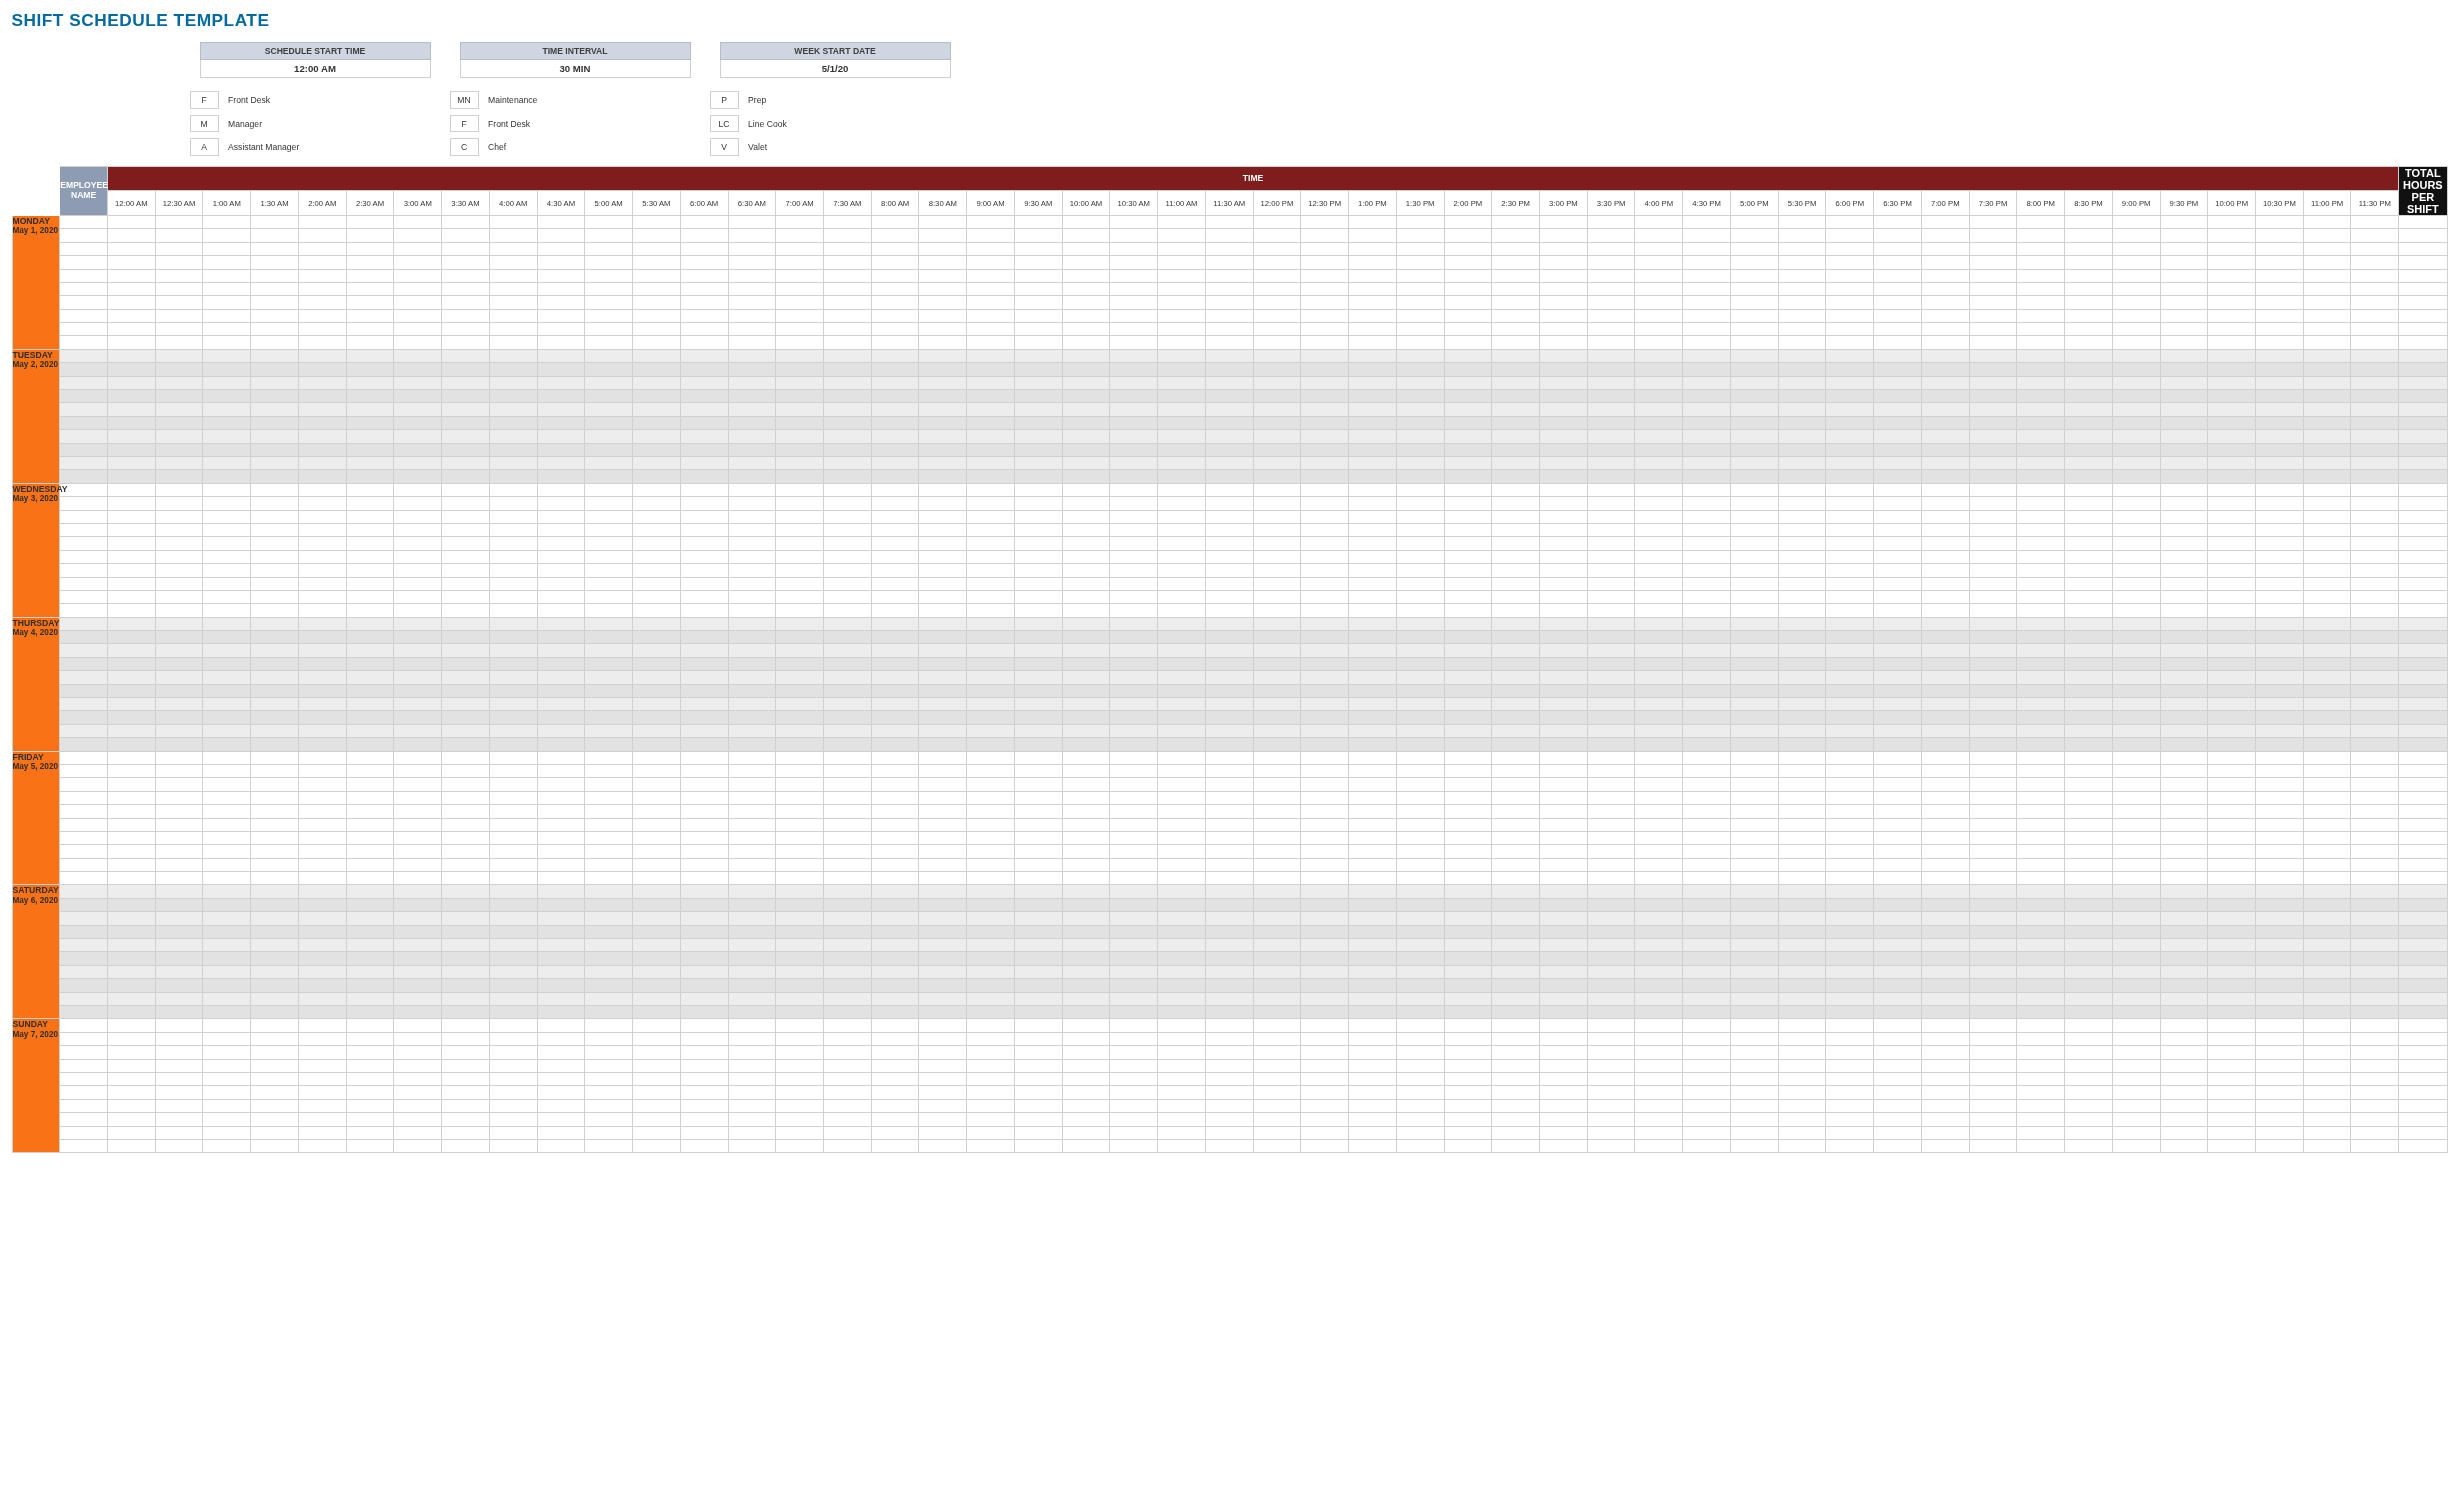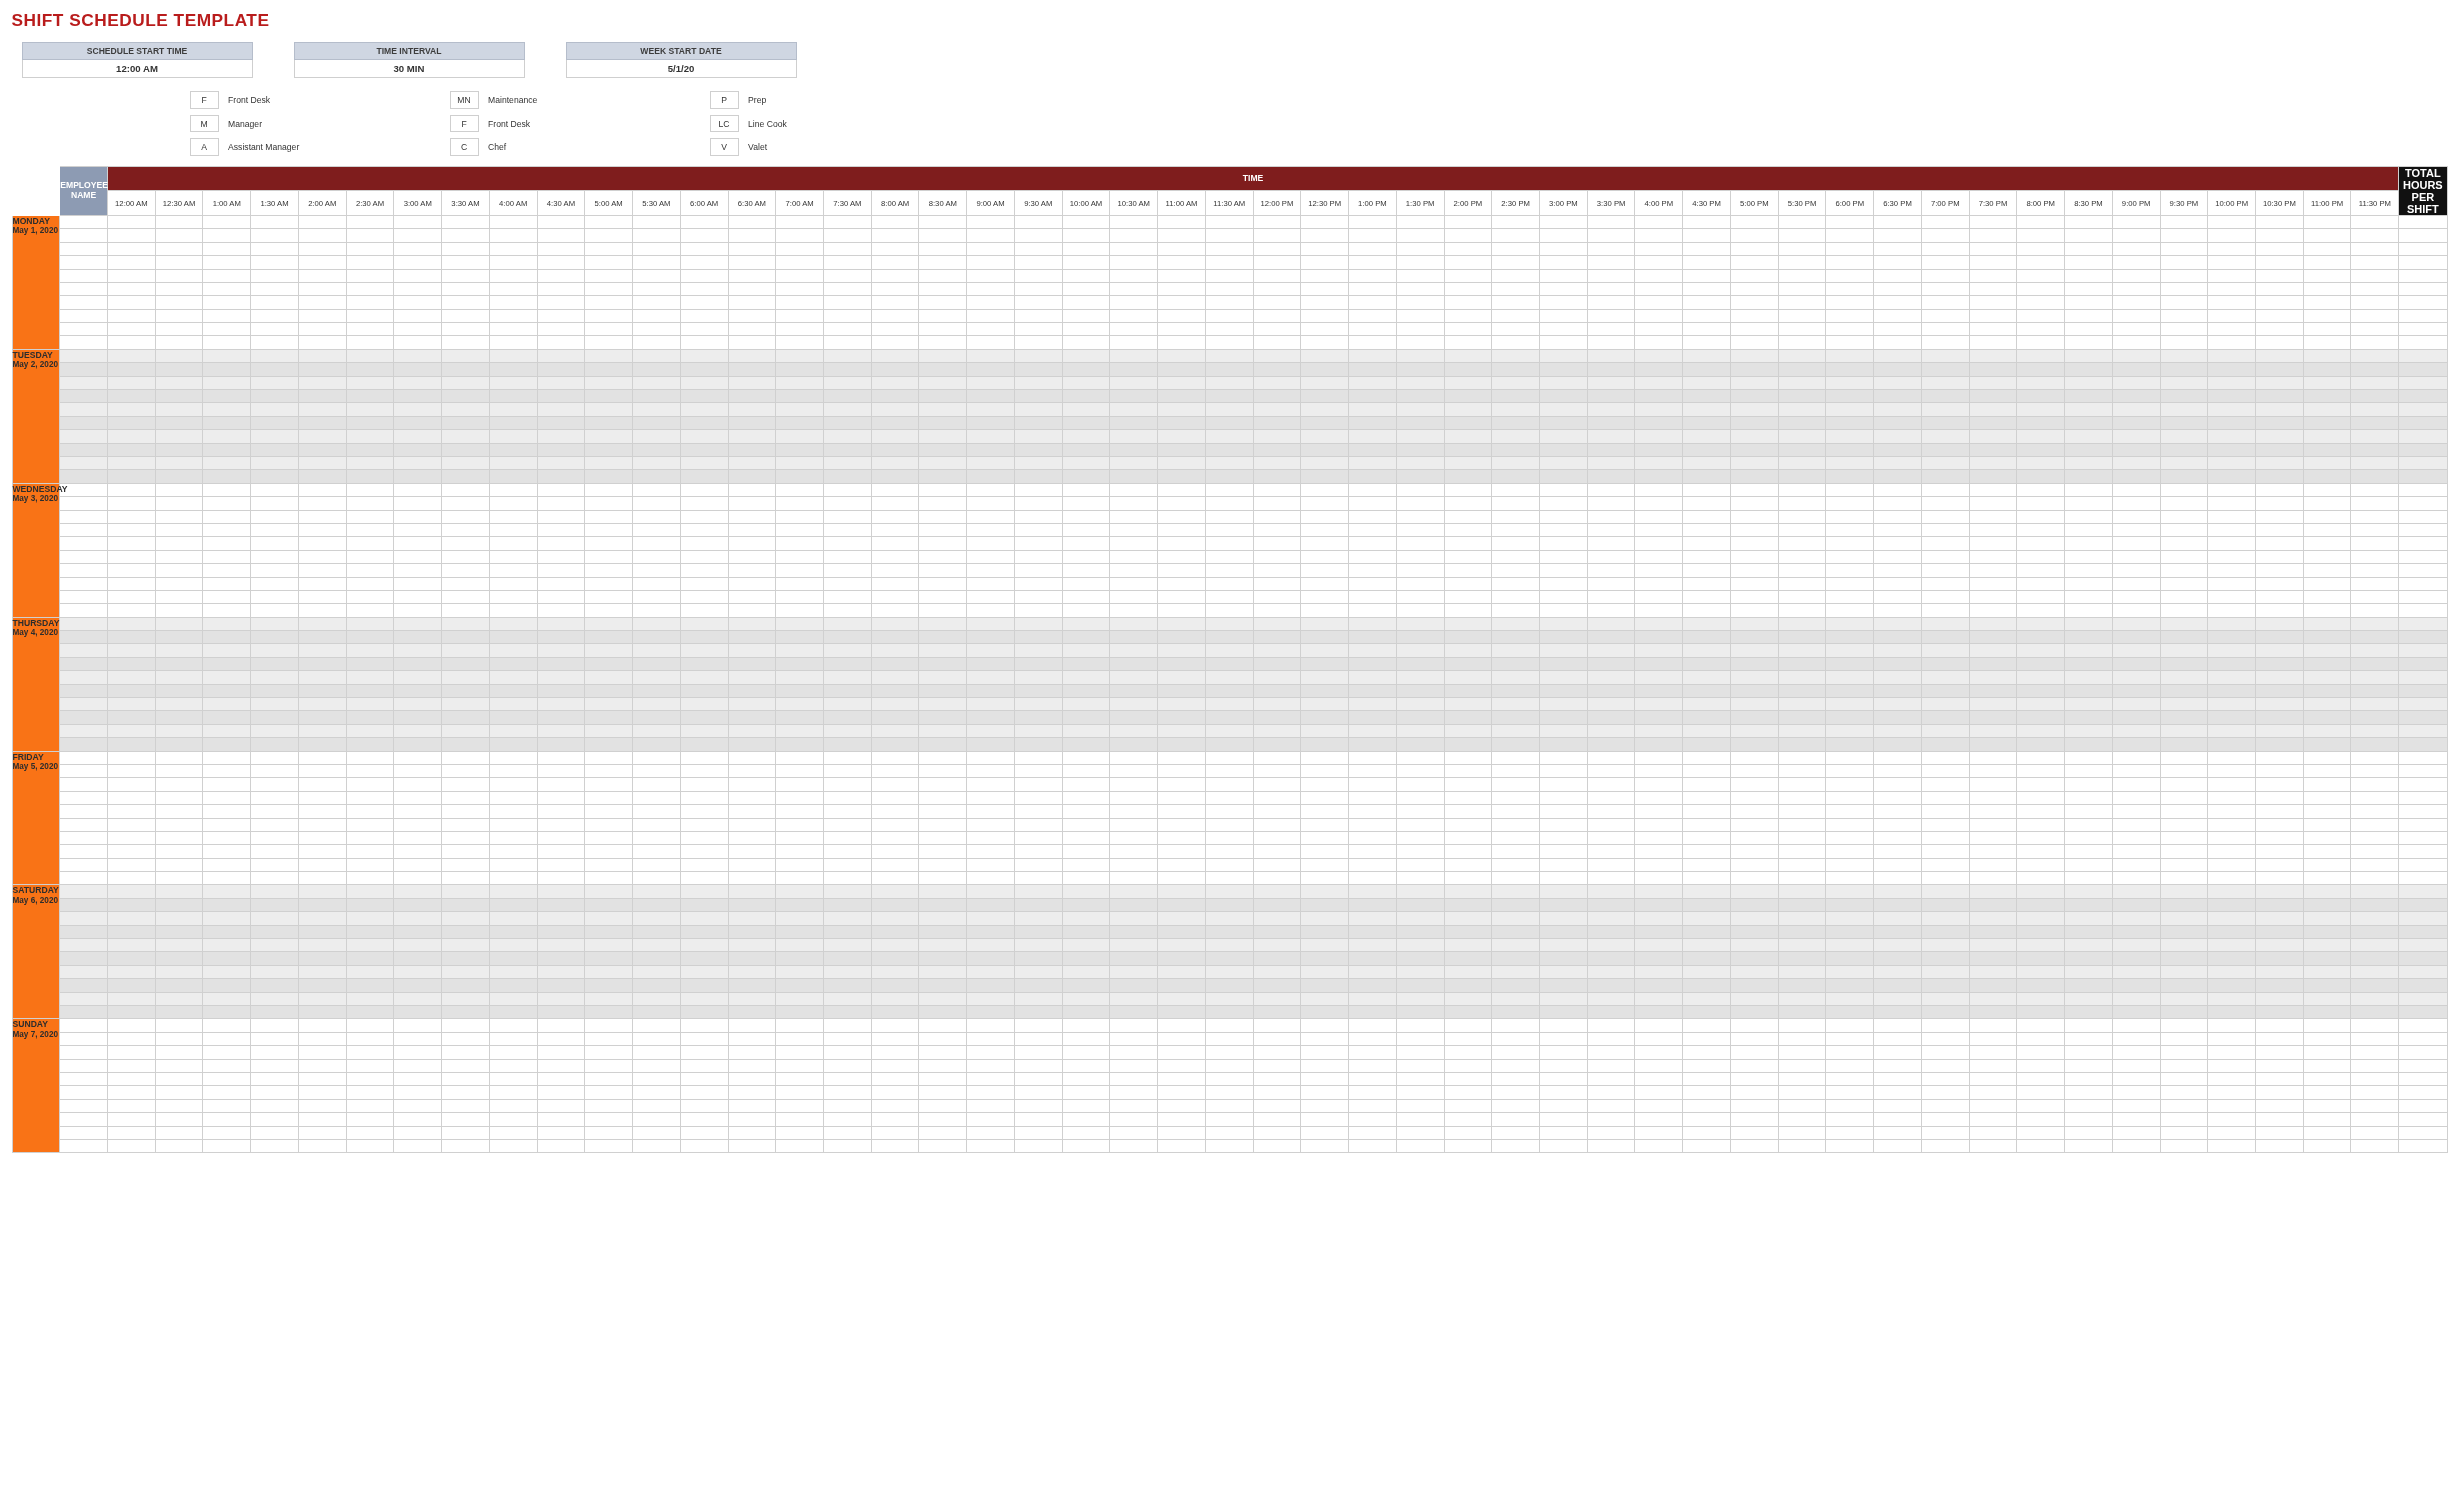--- a/index.html
+++ b/index.html
@@ -6,27 +6,28 @@
   body {
     font-family: Arial, Helvetica, sans-serif;
     background: #ffffff;
     font-size: 9.6px;
     color: #333;
     padding: 9.6px 11.5px 38px 11.5px;
   }
   .title {
     font-size: 17.3px;
     font-weight: bold;
-    color: #b91c1c;
+    color: #0369a1;
     margin-bottom: 11.5px;
     letter-spacing: 0.5px;
   }
   .config-row {
     display: flex;
-    gap: 41px;
+    gap: 29px;
+    margin-left: 178px;
     margin-bottom: 13.4px;
     padding-left: 10px;
   }
   .config-block { width: 231px; }
   .config-label {
     background: #cfd6e2;
     border: 1px solid #b5bdcb;
     text-align: center;
     font-size: 8.6px;
     font-weight: bold;

